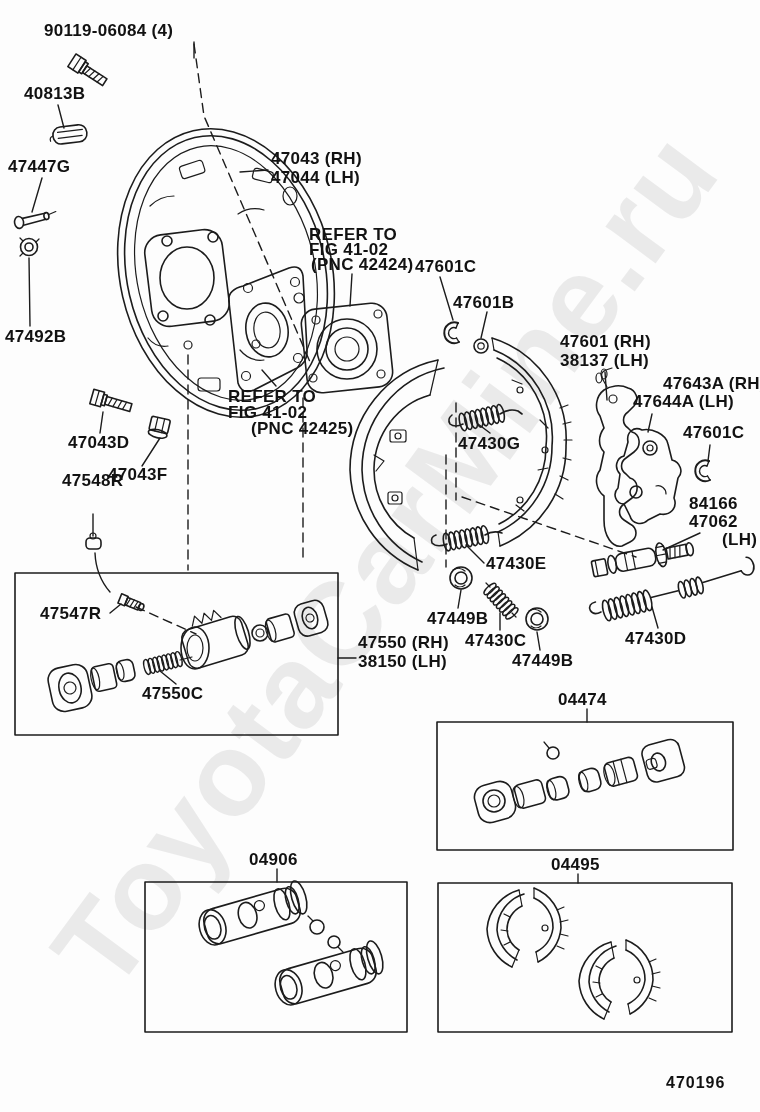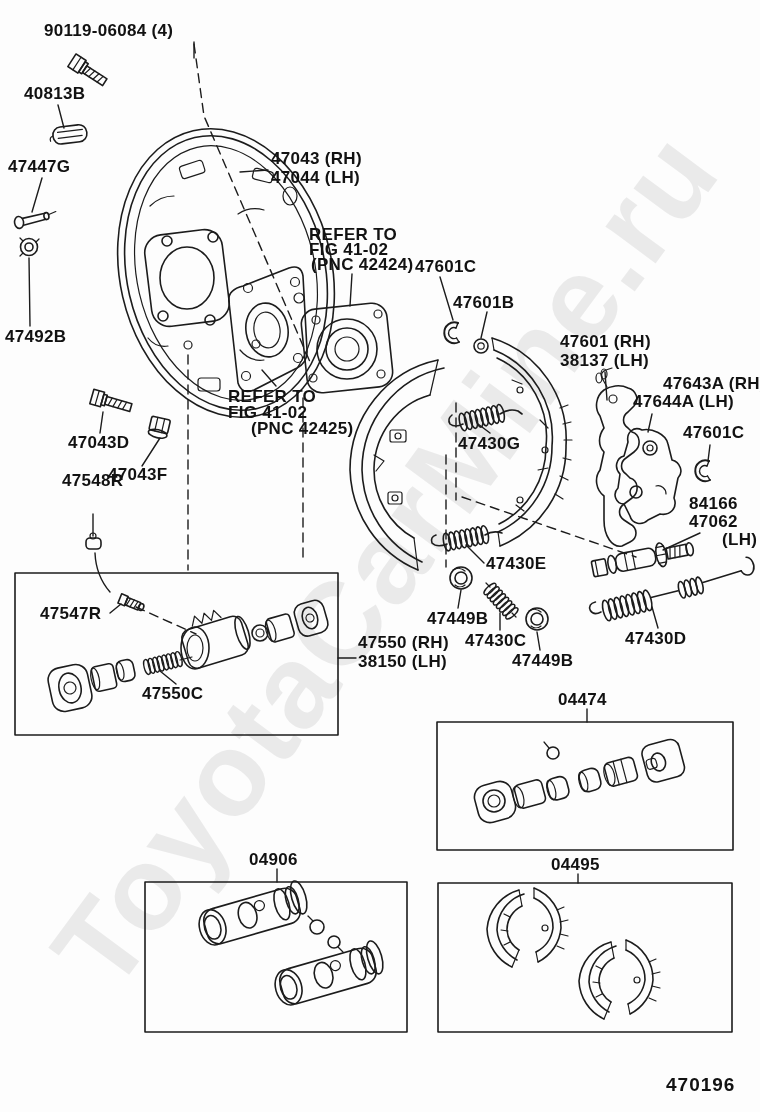--- a/index.html
+++ b/index.html
@@ -4,21 +4,21 @@
 <style>
   html,body{margin:0;padding:0;background:#e8e8e8;}
   .page{position:relative;width:760px;height:1112px;background:#fdfdfd;overflow:hidden;
         font-family:"Liberation Sans",sans-serif;}
   .watermark{position:absolute;left:385px;top:560px;
              transform:translate(-50%,-50%) rotate(-53.5deg);
              font-size:118px;font-weight:700;letter-spacing:2px;
              color:rgba(0,0,0,0.075);white-space:nowrap;user-select:none;}
   .plabel{position:absolute;font-weight:700;font-size:17px;letter-spacing:0.3px;
           color:#121212;white-space:nowrap;line-height:1.05;}
-  .plabel.fig{font-size:19px;letter-spacing:1px;}
+  .plabel.fig{font-size:16px;letter-spacing:1px;}
   svg.art{position:absolute;left:0;top:0;}
   svg.art *{vector-effect:none;}
   .ln, .ln *{stroke:#1c1c1c;fill:none;stroke-width:1.6;stroke-linecap:round;stroke-linejoin:round;}
   .thin, .thin *{stroke-width:1.2;}
   .dash, .dash *{stroke-dasharray:9 6;stroke-width:1.4;}
   .leader, .leader *{stroke-width:1.4;}
 </style>
 </head>
 <body>
 

